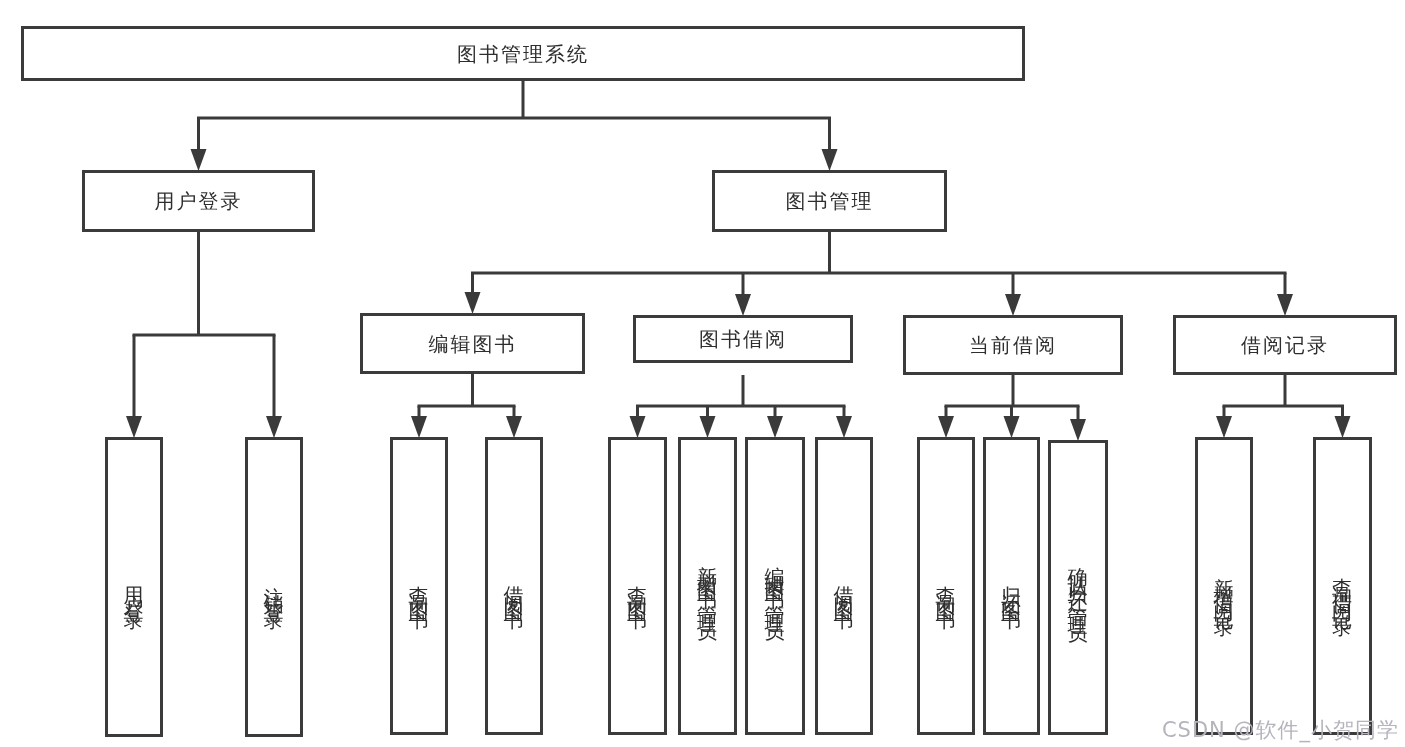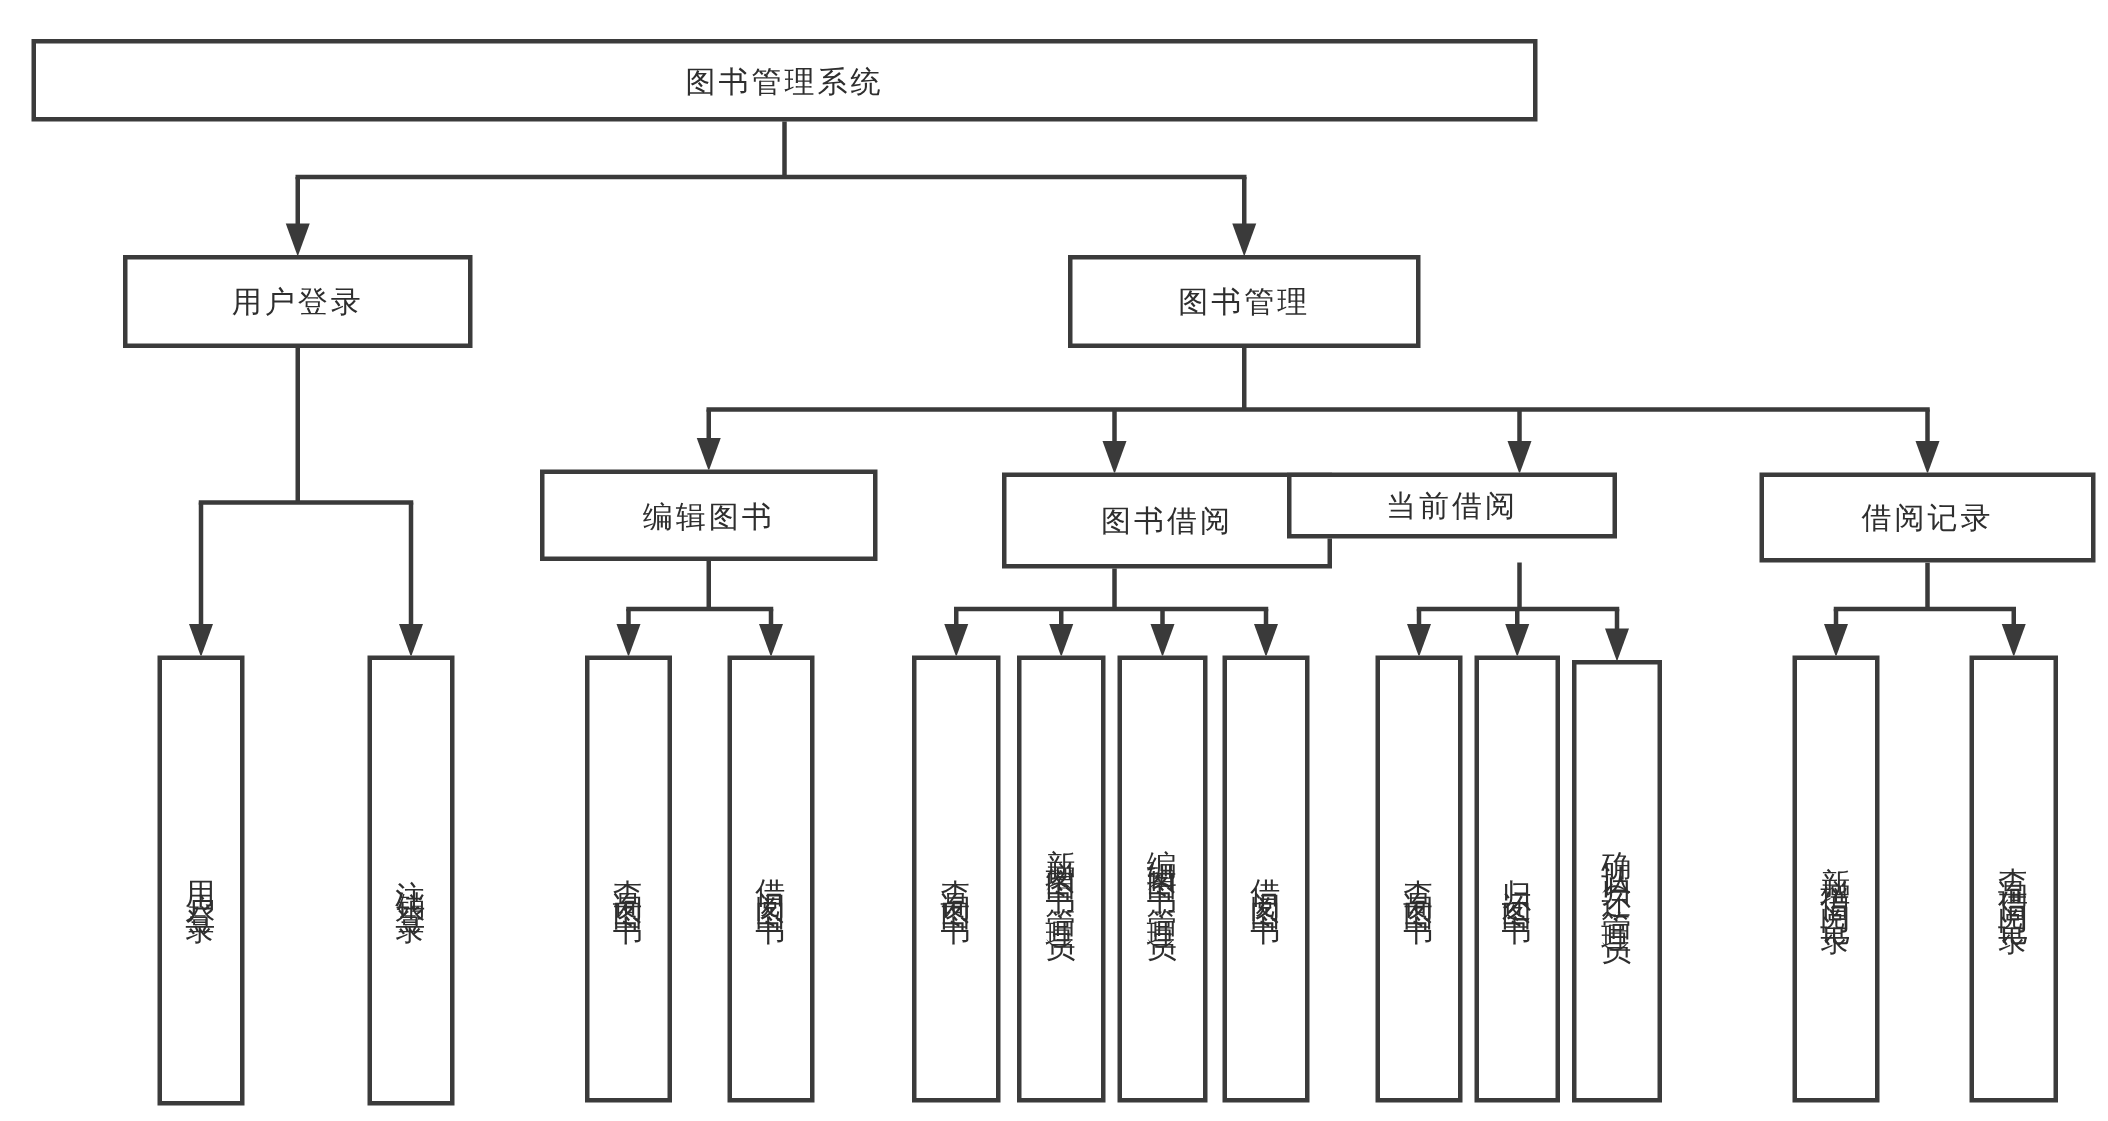--- a/index.html
+++ b/index.html
@@ -90,24 +90,24 @@
       </div>
       <div class="node" style="left: 82px; top: 170px; width: 233px; height: 62px; border-color: rgb(59, 59, 59);">
         <span class="lbl">用户登录</span>
       </div>
       <div class="node" style="left: 712px; top: 170px; width: 235px; height: 62px; border-color: rgb(59, 59, 59);">
         <span class="lbl">图书管理</span>
       </div>
       <div class="node" style="left: 360px; top: 313px; width: 225px; height: 61px; border-color: rgb(59, 59, 59);">
         <span class="lbl">编辑图书</span>
       </div>
-      <div class="node" style="left: 633px; top: 315px; width: 220px; height: 64px; border-color: rgb(59, 59, 59); margin-left: 35px;">
+      <div class="node" style="left: 633px; top: 315px; width: 220px; height: 48px; border-color: rgb(59, 59, 59);">
         <span class="lbl">图书借阅</span>
       </div>
-      <div class="node" style="left: 858px; top: 315px; width: 220px; height: 44px; border-color: rgb(59, 59, 59);">
+      <div class="node" style="left: 903px; top: 315px; width: 220px; height: 60px; border-color: rgb(59, 59, 59);">
         <span class="lbl">当前借阅</span>
       </div>
       <div class="node" style="left: 1173px; top: 315px; width: 224px; height: 60px; border-color: rgb(59, 59, 59);">
         <span class="lbl">借阅记录</span>
       </div>
       <div class="node vert" style="left: 105px; top: 437px; width: 58px; height: 300px; border-color: rgb(59, 59, 59);">
         <span class="lbl">用户登录</span>
       </div>
       <div class="node vert" style="left: 245px; top: 437px; width: 58px; height: 300px; border-color: rgb(59, 59, 59);">
         <span class="lbl">注销登录</span>
@@ -139,13 +139,14 @@
       <div class="node vert" style="left: 1048px; top: 440px; width: 60px; height: 295px; border-color: rgb(59, 59, 59);">
         <span class="lbl">确认归还（管理员）</span>
       </div>
       <div class="node vert" style="left: 1195px; top: 437px; width: 58px; height: 298px; border-color: rgb(59, 59, 59);">
         <span class="lbl">新增借阅记录</span>
       </div>
       <div class="node vert" style="left: 1313px; top: 437px; width: 59px; height: 298px; border-color: rgb(59, 59, 59);">
         <span class="lbl">查询借阅记录</span>
       </div>
     </div>
+  <div id="watermark" style="color: rgb(180, 180, 189);">CSDN @软件_小贺同学</div>
 </div>
 
 </body></html>

